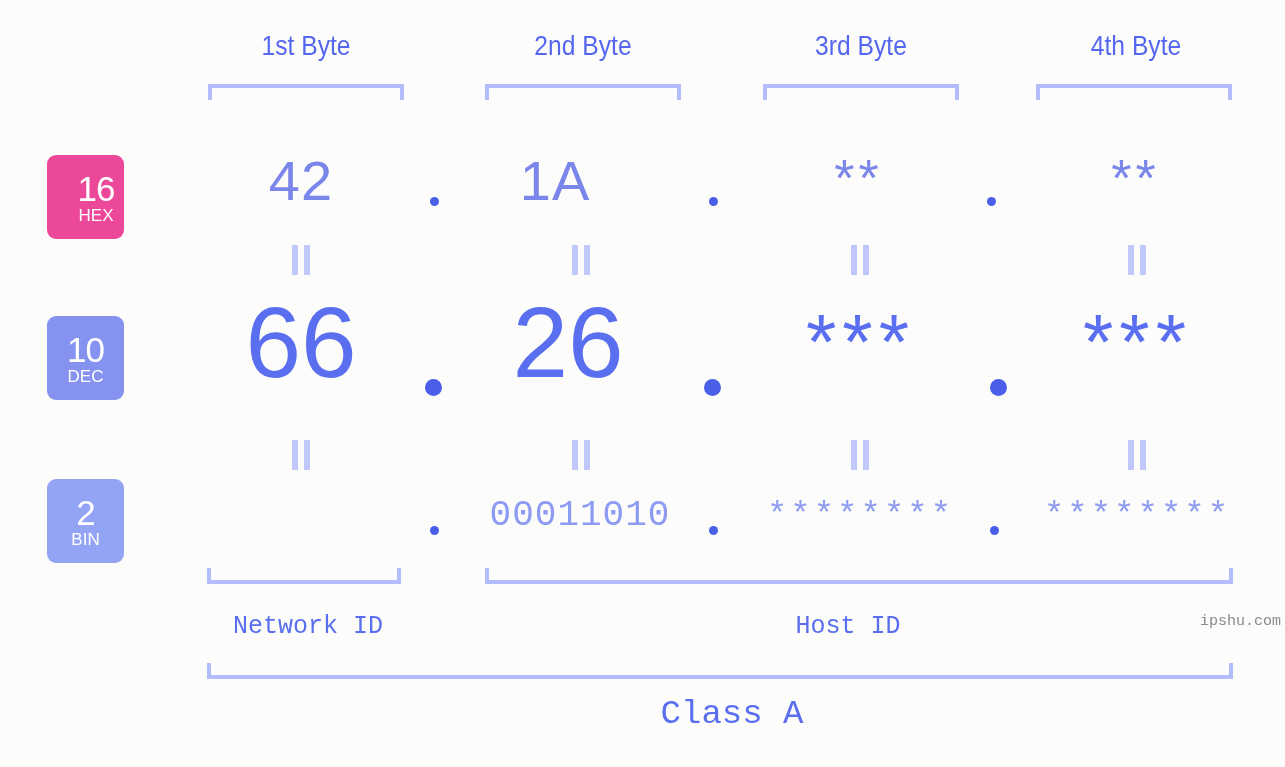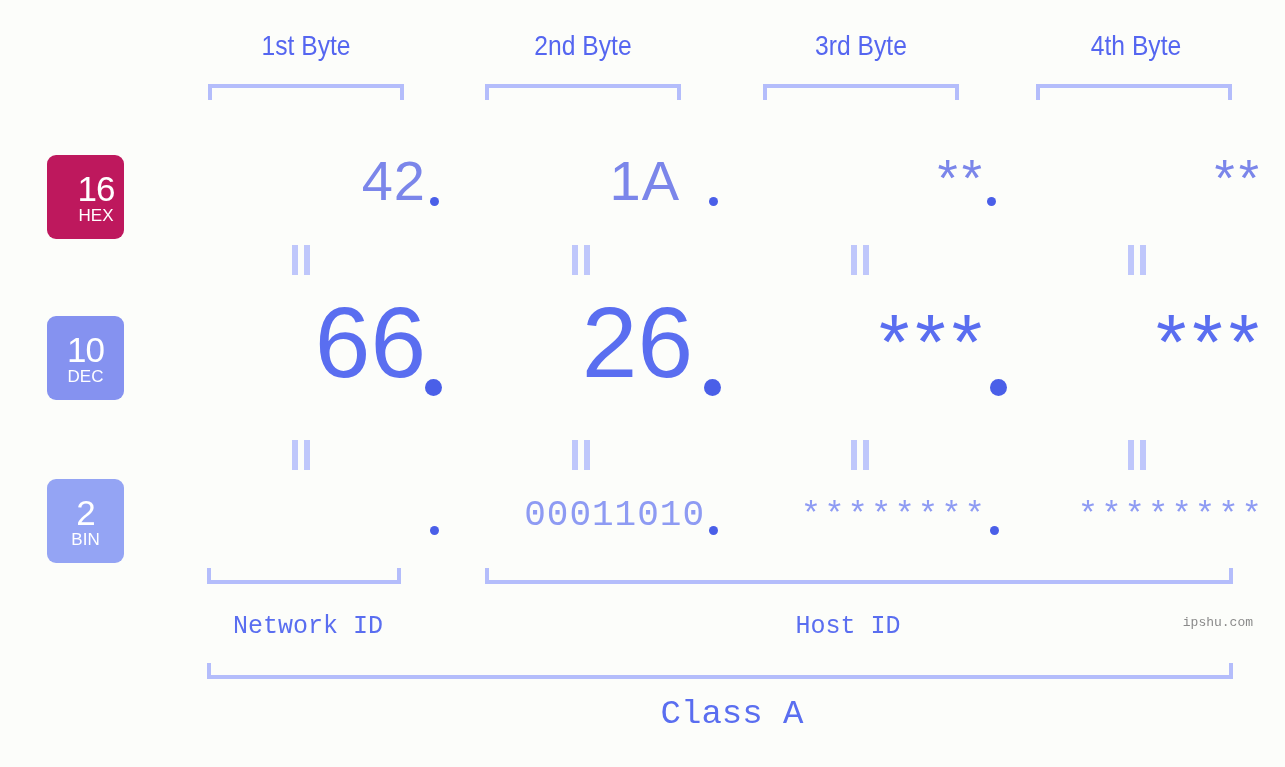--- a/index.html
+++ b/index.html
@@ -73,28 +73,28 @@
     font-size: 35px;
     font-weight: 400;
     letter-spacing: -1px;
     margin-bottom: 1px;
   }
   .badge .nm {
     font-size: 17px;
     font-weight: 400;
     letter-spacing: 0px;
   }
-  .badge-hex { top: 155px; height: 84px; background: #be185d; padding-left: 21px; }
+  .badge-hex { top: 155px; height: 84px; background: #ec4899; padding-left: 21px; }
   .badge-dec { top: 316px; height: 84px; background: #8592f0; }
   .badge-bin { top: 479px; height: 84px; background: #94a4f4; }
 
   
   .val {
     position: absolute;
-    text-align: right;
+    text-align: center;
     white-space: nowrap;
     line-height: 1;
   }
   .hex-val {
     font-family: "Liberation Sans", sans-serif;
     font-size: 56px;
     color: #7b86ea;
     top: 153px;
     letter-spacing: 1px;
   }
@@ -175,24 +175,24 @@
     position: absolute;
     text-align: center;
     font-family: "Liberation Mono", monospace;
     font-size: 34px;
     color: #5a6ef0;
     white-space: nowrap;
     line-height: 1;
   }
   .watermark {
     position: absolute;
-    right: 32px;
+    right: 4px;
     bottom: 22px;
     font-family: "Liberation Mono", monospace;
-    font-size: 13px;
+    font-size: 15px;
     color: #8a8a8a;
     letter-spacing: 0px;
   }
 </style>
 </head>
 <body>
 
 <div id="stage">
 
   <div class="byte-header" style="left:176px; width:260px;">1st Byte</div>

